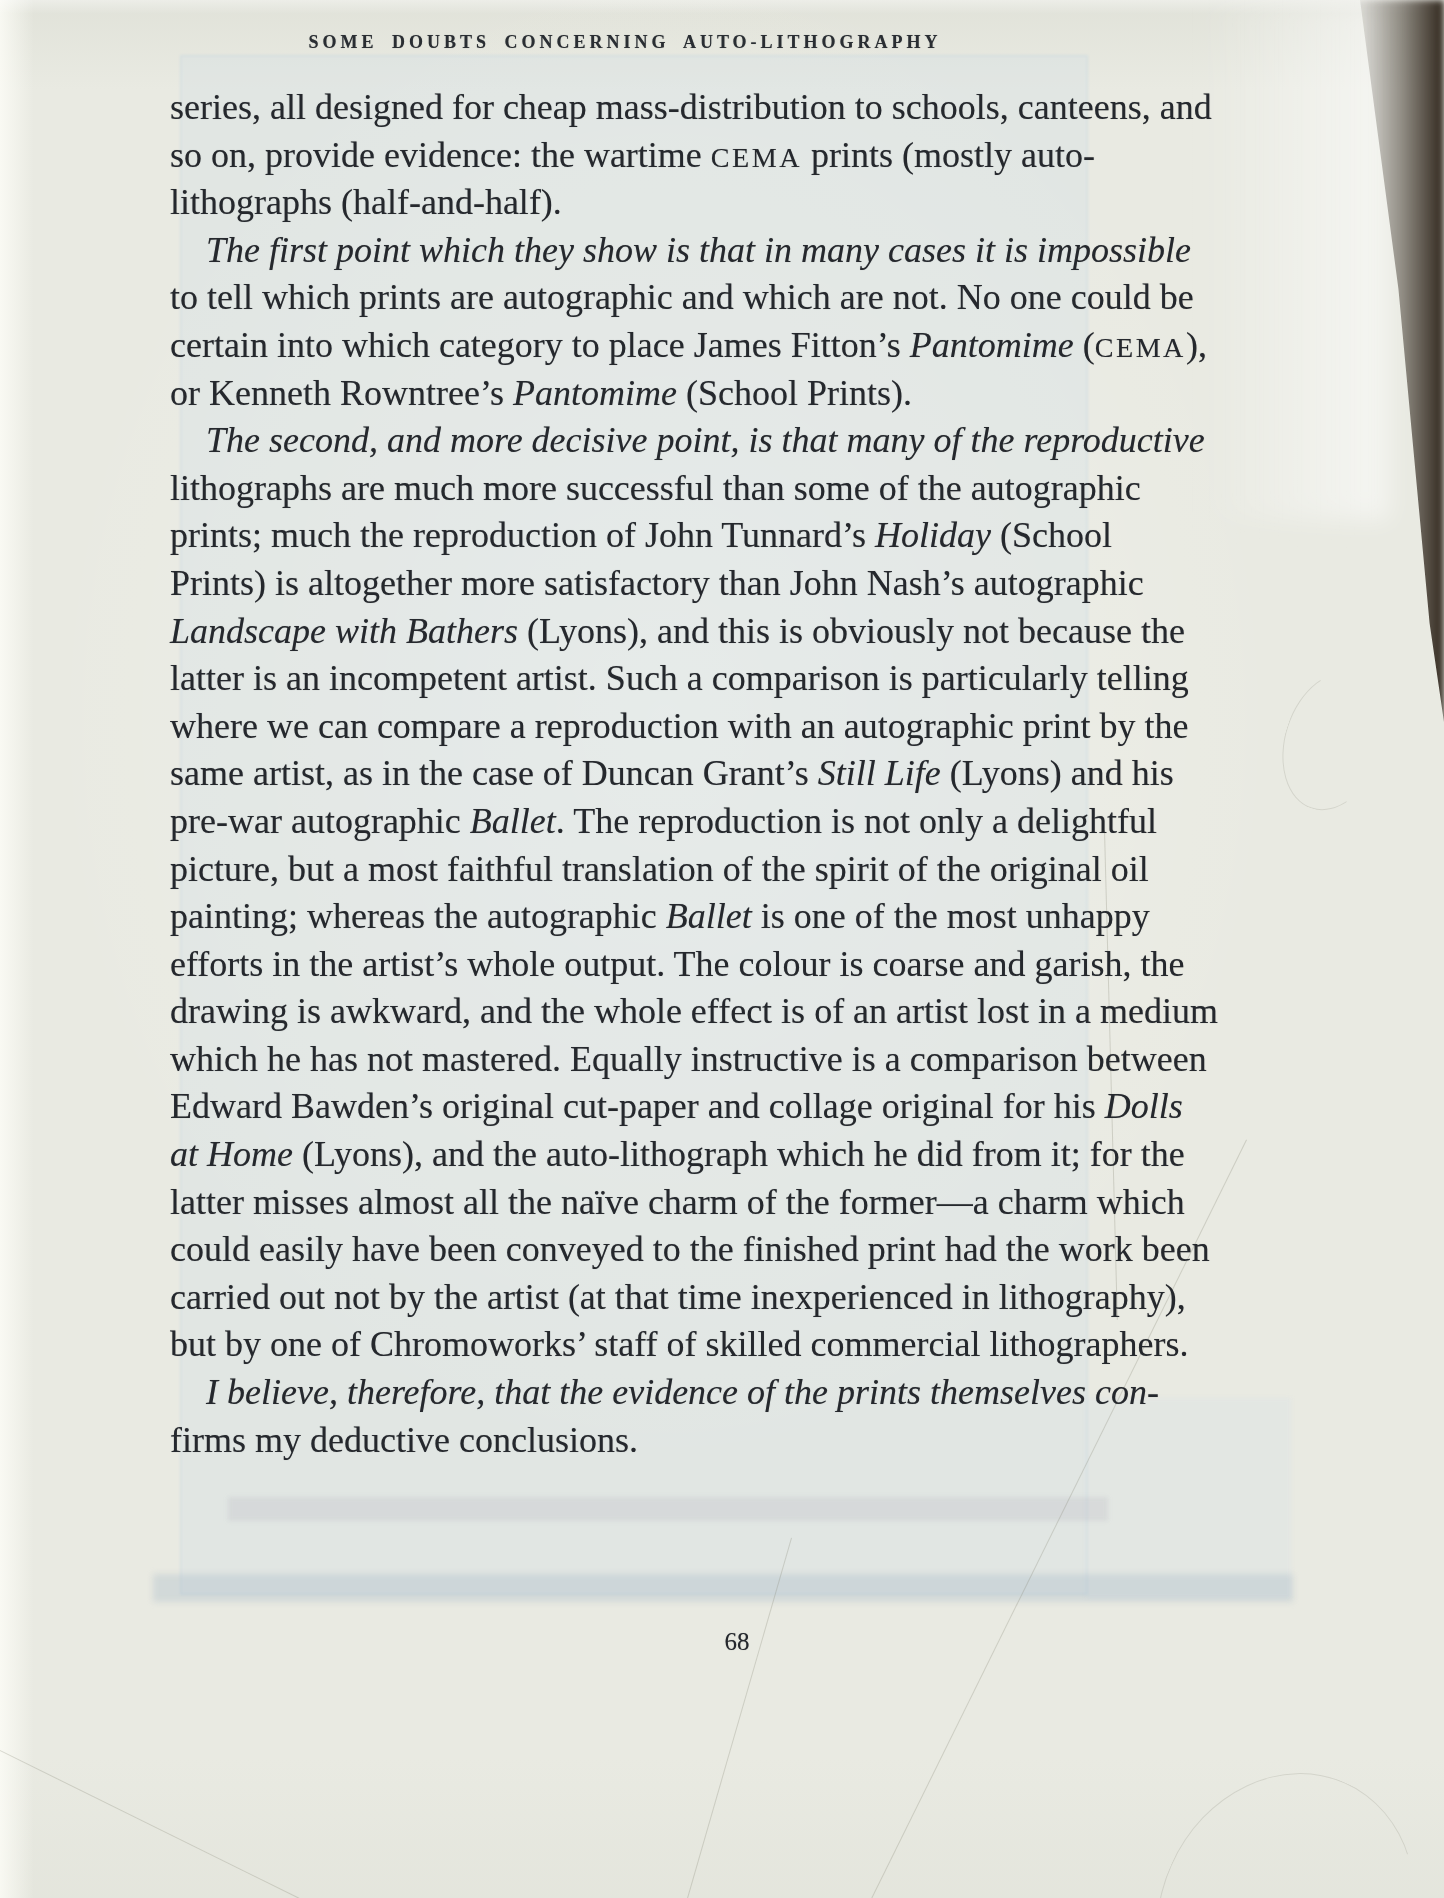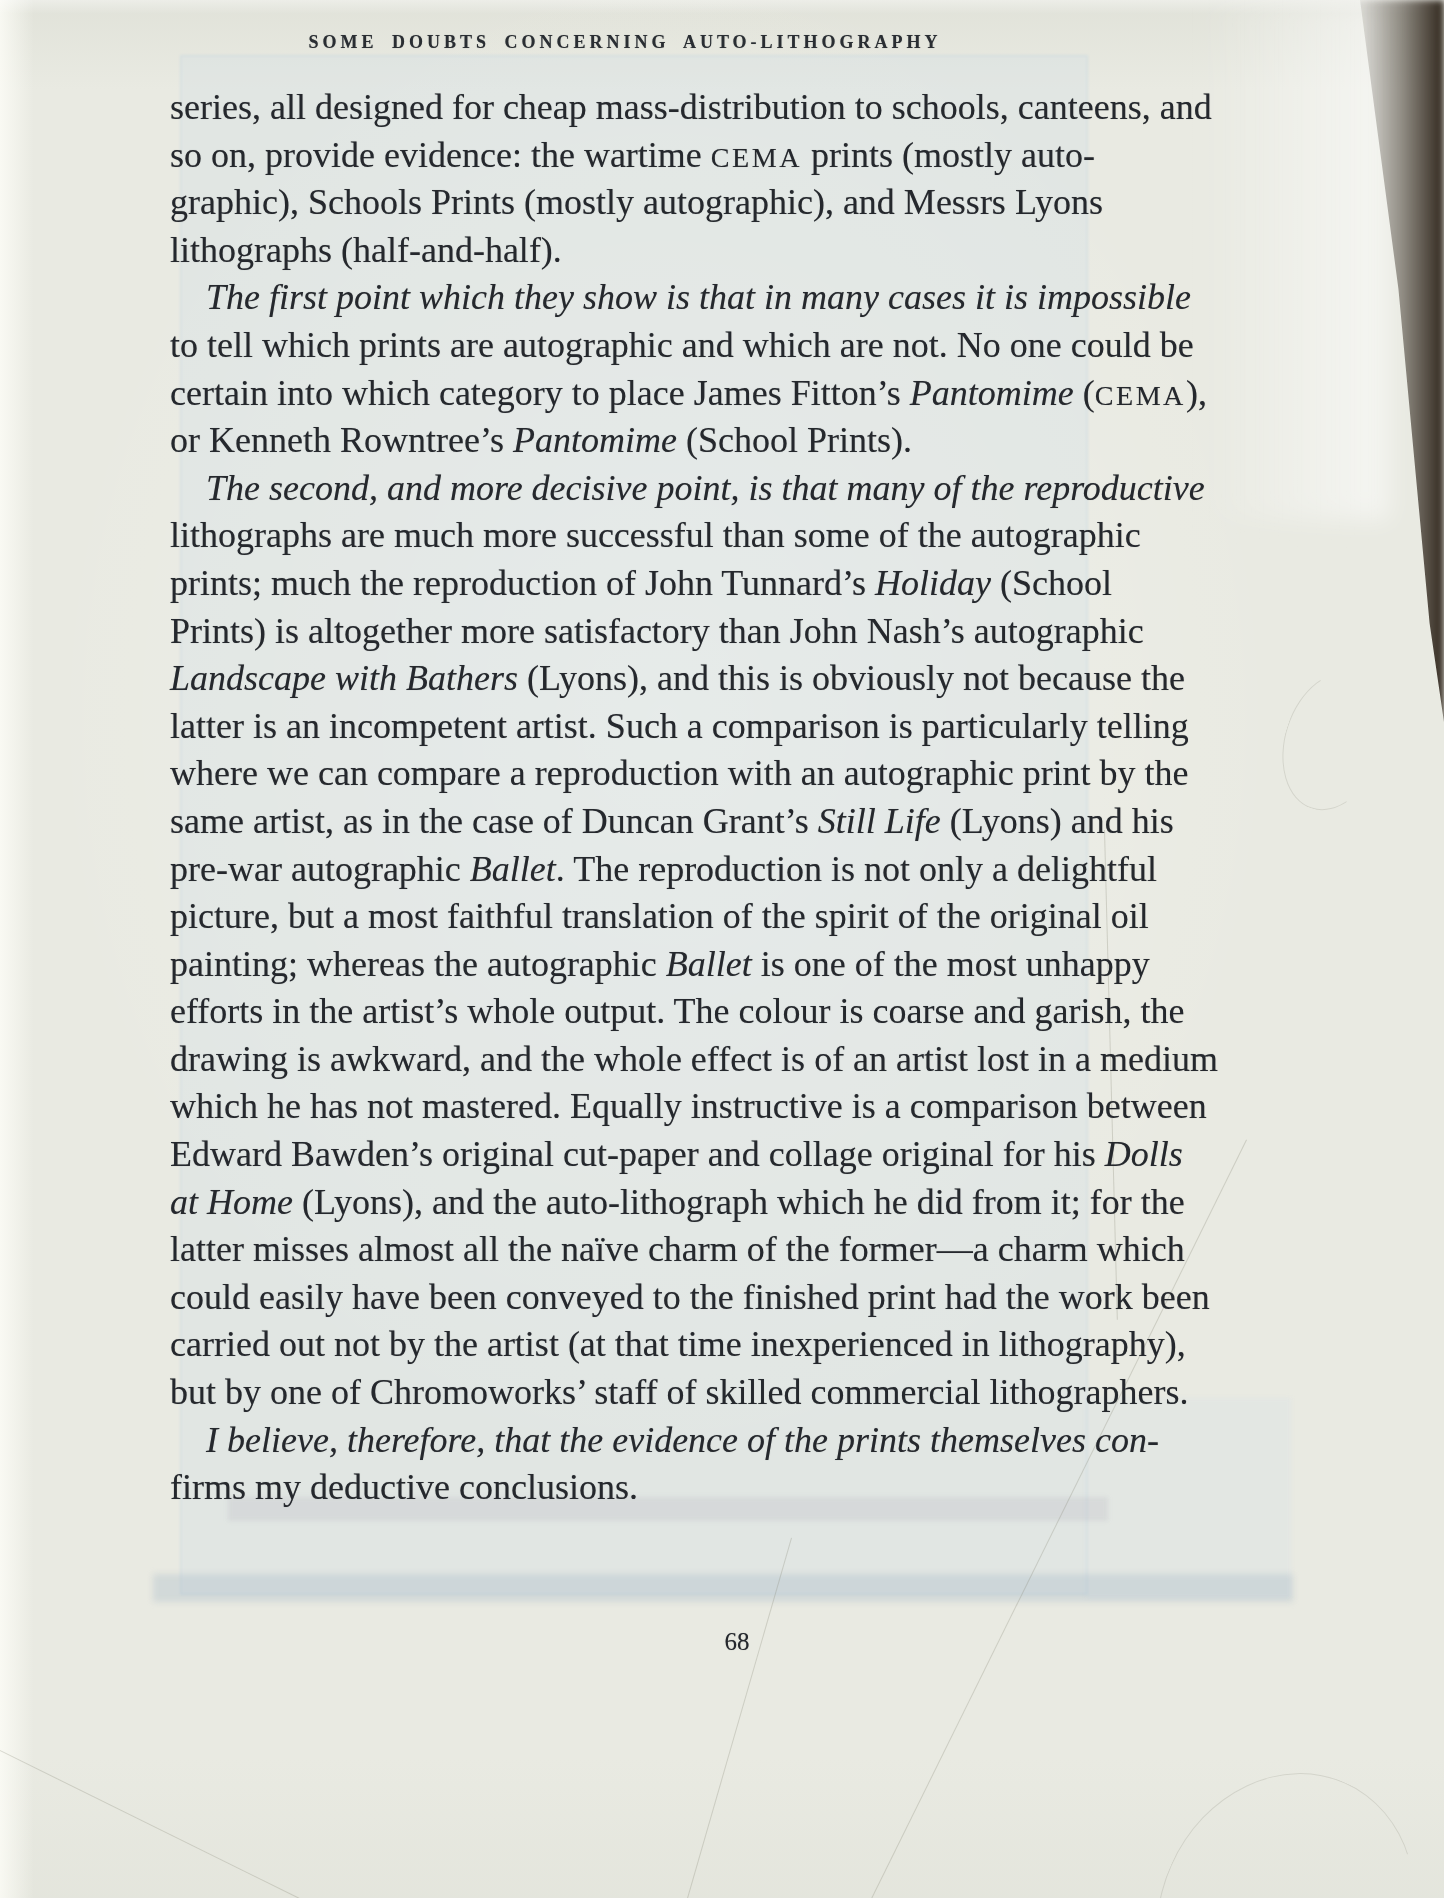--- a/index.html
+++ b/index.html
@@ -110,21 +110,20 @@
   <div class="crease crease-3"></div>
   <div class="crease crease-4"></div>
   <div class="crease-loop"></div>
   <div class="crease-loop2"></div>
 
   <div class="running-header">SOME DOUBTS CONCERNING AUTO-LITHOGRAPHY</div>
   <div class="body-text">
       <div>
         <div class="line" style="word-spacing: 0px;"><span>series, all designed for cheap mass-distribution to schools, canteens, and</span></div>
         <div class="line" style="word-spacing: 0px;"><span>so on, provide evidence: the wartime </span><span class="sc">CEMA</span><span> prints (mostly auto-</span></div>
-        <div class="line" style="word-spacing: 0px;"><span>graphic), Schools Prints (mostly autographic), and Messrs Lyons</span></div>
         <div class="line last"><span>lithographs (half-and-half).</span></div>
       </div>
       <div>
         <div class="line indent" style="word-spacing: 0px;"><span>The first point which they show is that in many cases it is impossible</span></div>
         <div class="line" style="word-spacing: 0px;"><span>to tell which prints are autographic and which are not. No one could be</span></div>
         <div class="line" style="word-spacing: 0px;"><span>certain into which category to place James Fitton’s </span><span class="it">Pantomime</span><span> (</span><span class="sc">CEMA</span><span>),</span></div>
         <div class="line last"><span>or Kenneth Rowntree’s </span><span class="it">Pantomime</span><span> (School Prints).</span></div>
       </div>
       <div>
         <div class="line indent" style="word-spacing: 0px;"><span>The second, and more decisive point, is that many of the reproductive</span></div>

